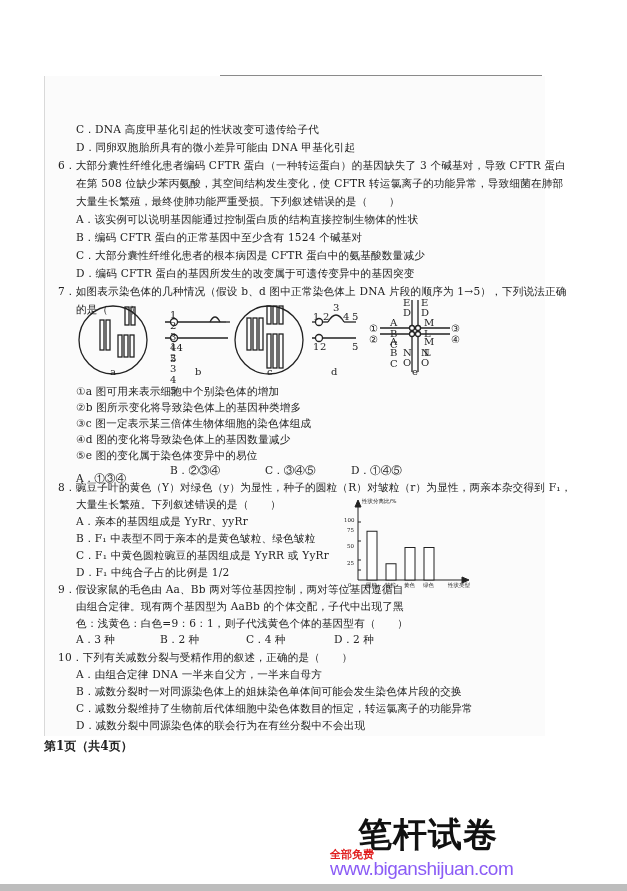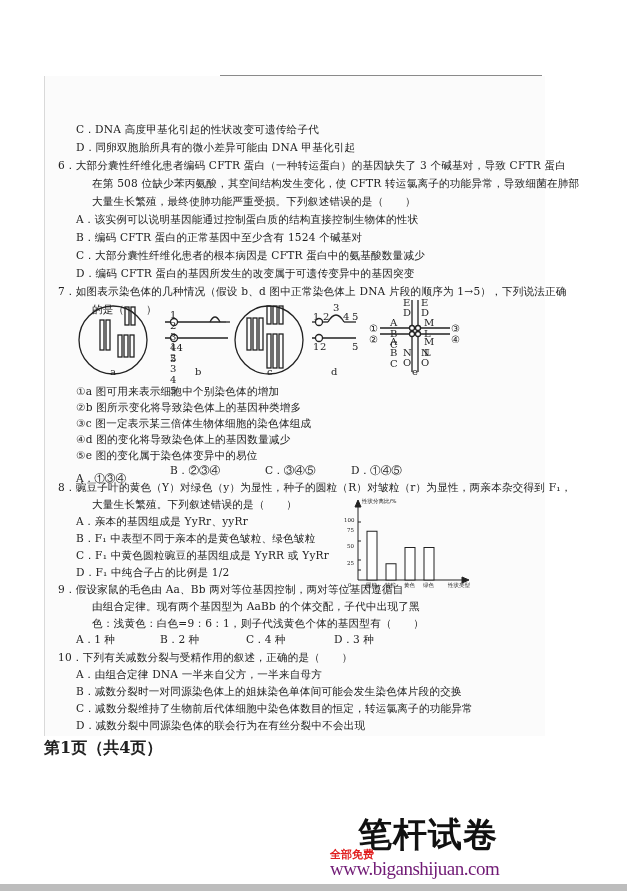--- a/index.html
+++ b/index.html
@@ -2,28 +2,28 @@
 <html><head>
 <meta charset="utf-8">
 <style>
   html,body{margin:0;padding:0;background:#ffffff;}
   body{width:627px;height:891px;position:relative;overflow:hidden;font-family:"DejaVu Serif","Liberation Serif",serif;color:#222;}
   .scan{position:absolute;left:44px;top:76px;width:500px;height:660px;background:#fbfbfb;border-left:1px solid #d9d9d9;}
   .toprule{position:absolute;left:220px;top:75px;width:322px;height:1px;background:#8a8a8a;}
   .line{position:absolute;font-size:10.6px;line-height:14px;white-space:nowrap;letter-spacing:0.2px;}
   .opt{left:76px;}
   .q{left:58px;}
-  .qc{left:76px;margin-left:16px;}
+  .qc{left:76px;}
   .row4{position:absolute;font-size:10.6px;white-space:nowrap;}
   .figlabel{position:absolute;font-size:10px;}
   .chart{position:absolute;left:350px;top:498px;width:120px;height:92px;}
-  .footer{position:absolute;left:44px;top:714px;font-size:16px;font-weight:bold;}
+  .footer{position:absolute;left:44px;top:714px;font-size:12px;font-weight:bold;}
   .wm{position:absolute;left:358px;top:812px;font-family:"DejaVu Sans","Liberation Sans",sans-serif;font-size:34px;font-weight:bold;color:#111;letter-spacing:1px;}
   .wm-free{position:absolute;left:330px;top:847px;font-family:Liberation Serif, serif;font-size:11px;color:#e02020;font-weight:bold;}
-  .wm-url{position:absolute;left:330px;top:858px;font-family:Liberation Serif, serif;font-size:19px;color:#701a75;letter-spacing:-0.5px;}
+  .wm-url{position:absolute;left:330px;top:858px;font-family:Liberation Sans, sans-serif;font-size:19px;color:#8b5cf6;letter-spacing:-0.5px;}
   .bottombar{position:absolute;left:0;top:884px;width:627px;height:7px;background:#bdbdbd;}
 </style>
 </head>
 <body>
 
 <div class="scan"></div>
 <div class="toprule"></div>
 
 <div class="line opt" style="top:122px">C．DNA 高度甲基化引起的性状改变可遗传给子代</div>
 <div class="line opt" style="top:140px">D．同卵双胞胎所具有的微小差异可能由 DNA 甲基化引起</div>
@@ -177,24 +177,24 @@
   <div style="position:absolute;left:16px;top:84px;font-size:5.5px;font-family:'DejaVu Sans',sans-serif">圆粒</div>
   <div style="position:absolute;left:35px;top:84px;font-size:5.5px;font-family:'DejaVu Sans',sans-serif">皱粒</div>
   <div style="position:absolute;left:54px;top:84px;font-size:5.5px;font-family:'DejaVu Sans',sans-serif">黄色</div>
   <div style="position:absolute;left:73px;top:84px;font-size:5.5px;font-family:'DejaVu Sans',sans-serif">绿色</div>
   <div style="position:absolute;left:98px;top:84px;font-size:5.5px;font-family:'DejaVu Sans',sans-serif">性状类型</div>
 </div>
 
 <div class="line q" style="top:582px">9．假设家鼠的毛色由 Aa、Bb 两对等位基因控制，两对等位基因遵循自</div>
 <div class="line qc" style="top:599px">由组合定律。现有两个基因型为 AaBb 的个体交配，子代中出现了黑</div>
 <div class="line qc" style="top:616px">色：浅黄色：白色=9：6：1，则子代浅黄色个体的基因型有（　　）</div>
-<div class="row4" style="left:76px;top:633px">A．1 种</div>
+<div class="row4" style="left:76px;top:633px">A．3 种</div>
 <div class="row4" style="left:160px;top:633px">B．2 种</div>
 <div class="row4" style="left:246px;top:633px">C．4 种</div>
-<div class="row4" style="left:334px;top:633px">D．3 种</div>
+<div class="row4" style="left:334px;top:633px">D．2 种</div>
 
 <div class="line q" style="top:650px">10．下列有关减数分裂与受精作用的叙述，正确的是（　　）</div>
 <div class="line opt" style="top:667px">A．由组合定律 DNA 一半来自父方，一半来自母方</div>
 <div class="line opt" style="top:684px">B．减数分裂时一对同源染色体上的姐妹染色单体间可能会发生染色体片段的交换</div>
 <div class="line opt" style="top:701px">C．减数分裂维持了生物前后代体细胞中染色体数目的恒定，转运氯离子的功能异常</div>
 <div class="line opt" style="top:718px">D．减数分裂中同源染色体的联会行为在有丝分裂中不会出现</div>
 
 <div class="footer" style="top:738px">第1页（共4页）</div>
 
 <div class="wm">笔杆试卷</div>

